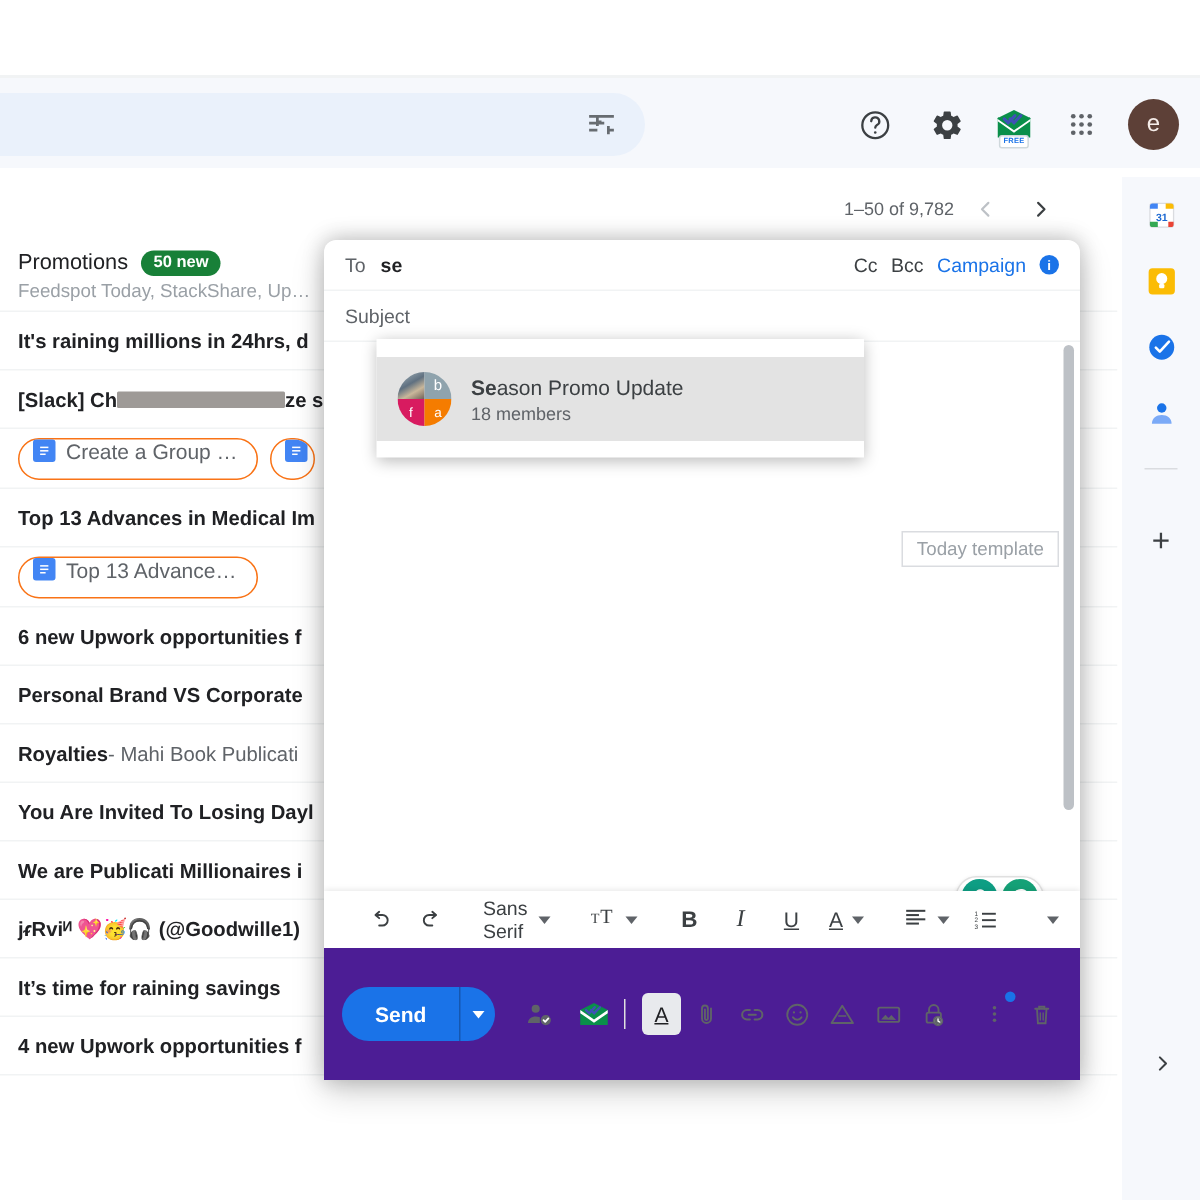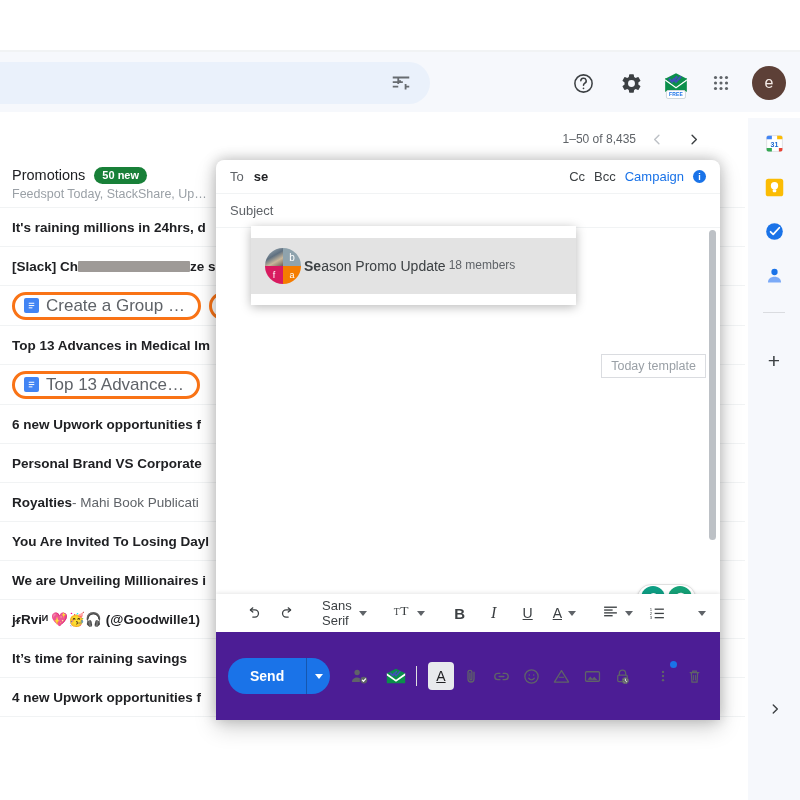--- a/index.html
+++ b/index.html
@@ -117,24 +117,24 @@
     border-radius:9px; padding:2px 8px; line-height:13px;
   }
   .promo-sub { font-size: 12.5px; color:#9aa0a6; margin-top:3px; }
   .chiprow {
     height: 40px; border-bottom:1px solid #f1f3f4;
     display:flex; align-items:center; gap:8px;
     padding: 0 12px 0 52px;
     overflow:hidden;
   }
   .chip {
-    height: 28px; border:3px solid #f97316; border-radius:15px;
-    display:flex; align-items:center; gap:7px;
+    height: 28px; border:1px solid #f97316; border-radius:15px;
+    display:flex; align-items:flex-start; gap:7px;
     padding: 0 13px 0 9px;
-    font-size: 17px; color:#5f6368; white-space:nowrap;
+    font-size: 14px; color:#5f6368; white-space:nowrap;
     background:#fff; cursor:pointer;
   }
   .docico {
     width:15px; height:15px; border-radius:2px; background:#4285f4;
     display:flex;align-items:center;justify-content:center;flex:0 0 auto;
   }
   .redact {
     display:inline-block; background:#9e9a97; color:transparent;
     border-radius:1px; height:11px; vertical-align:-1px;
   }
@@ -324,21 +324,21 @@
           <circle cx="12" cy="18" r="1.7"></circle>
           <circle cx="18" cy="18" r="1.7"></circle>
       </svg>
     </div>
     <div class="avatar-e">e</div>
   </div>
 
   <div class="main-panel"></div>
 
   <div class="list-toolbar">
-    <span>1–50 of 8,435</span>
+    <span>1–50 of 9,782</span>
     <span class="pager-arrow dim">
       <svg viewBox="0 0 24 24" width="17" height="17" fill="none" stroke="#bdc1c6" stroke-width="2" stroke-linecap="round" stroke-linejoin="round">
           <polyline points="14,6 8,12 14,18"></polyline>
         </svg>
     </span>
     <span class="pager-arrow">
       <svg viewBox="0 0 24 24" width="17" height="17" fill="none" stroke="#3c4043" stroke-width="2" stroke-linecap="round" stroke-linejoin="round">
           <polyline points="10,6 16,12 10,18"></polyline>
         </svg>
     </span>
@@ -408,21 +408,21 @@
       <span class="subj">Personal Brand VS Corporate</span>
     </div>
     <div class="mailrow">
       <span class="subj">Royalties</span>
         <span class="snippet"> - Mahi Book Publicati</span>
     </div>
     <div class="mailrow">
       <span class="subj">You Are Invited To Losing Dayl</span>
     </div>
     <div class="mailrow">
-      <span class="subj">We are Unveiling Millionaires i</span>
+      <span class="subj">We are Publicati Millionaires i</span>
     </div>
     <div class="mailrow">
       <span class="subj">jᵳRviᴻ 💖🥳🎧 (@Goodwille1)</span>
     </div>
     <div class="mailrow">
       <span class="subj">It’s time for raining savings</span>
     </div>
     <div class="mailrow">
       <span class="subj">4 new Upwork opportunities f</span>
     </div>
@@ -665,21 +665,21 @@
   </div>
 
   <div style="position:absolute;left:251px;top:226px;width:325px;height:79px;background:#fff;box-shadow:0 2px 10px rgba(0,0,0,.28);z-index:20;">
     <div style="position:absolute;left:0;top:12px;width:325px;height:56px;background:#e3e3e3;display:flex;align-items:center;padding:0 14px;">
       <span style="width:36px;height:36px;border-radius:50%;overflow:hidden;display:grid;grid-template-columns:1fr 1fr;grid-template-rows:1fr 1fr;flex:0 0 auto;">
         <span style="background:linear-gradient(150deg,#8a9aa5 20%,#5f7080 45%,#c9b79a 70%,#6e6157 100%);"></span>
         <span style="background:#8fa3ad;color:#fff;font-size:10px;display:flex;align-items:center;justify-content:center;">b</span>
         <span style="background:#d81b60;color:#fff;font-size:9px;display:flex;align-items:center;justify-content:center;">f</span>
         <span style="background:#f57c00;color:#fff;font-size:9px;display:flex;align-items:center;justify-content:center;">a</span>
       </span>
-      <span style="margin-left:3px;display:flex;flex-direction:row;gap:3px;">
+      <span style="margin-left:13px;display:flex;flex-direction:column;gap:3px;">
         <span style="font-size:14px;color:#3c4043;">
           <b>Se</b><span>ason Promo Update</span>
         </span>
         <span style="font-size:12px;color:#5f6368;">18 members</span>
       </span>
     </div>
   </div>
 
 </div>
 

